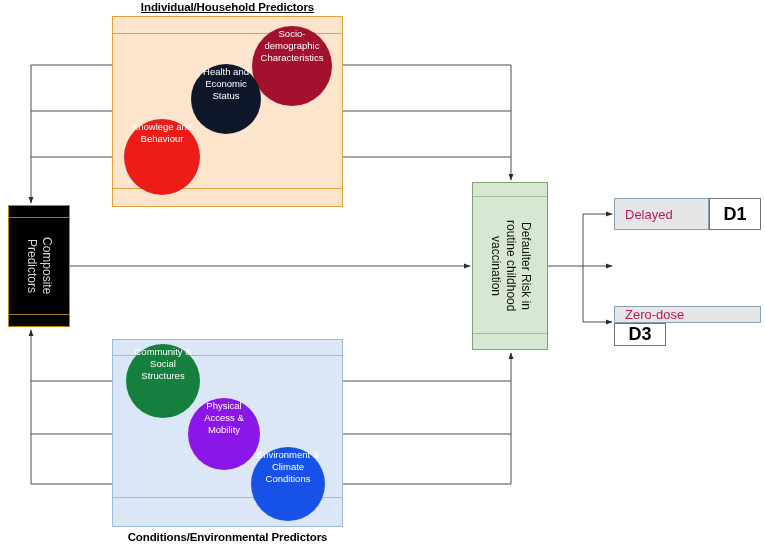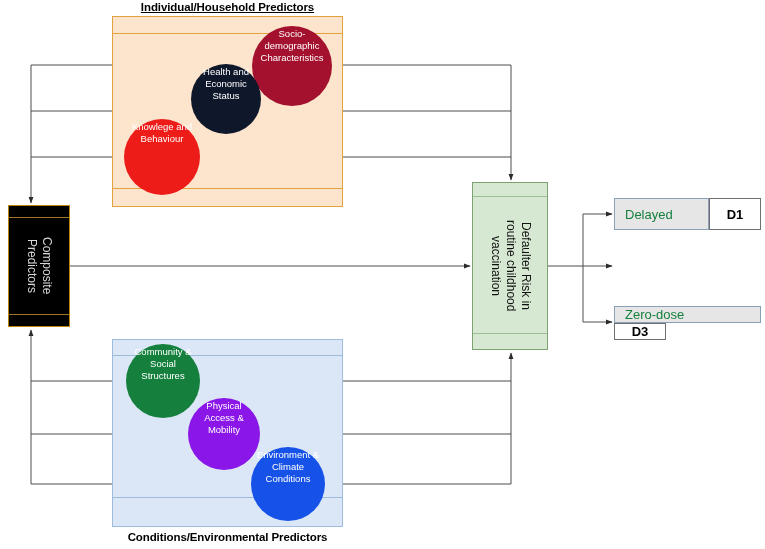--- a/index.html
+++ b/index.html
@@ -136,32 +136,32 @@
     box-sizing: border-box;
   }
   .outcome .label {
     flex: 1;
     background: #e6e6e6;
     border: 1px solid #8aa0b8;
     display: flex;
     align-items: center;
     padding-left: 10px;
     font-size: 13px;
-    color: #15803d;
+    color: #be185d;
     box-sizing: border-box;
   }
   .outcome .code {
     width: 52px;
     background: #ffffff;
     border: 1px solid #707070;
     border-left: 1px solid #707070;
     display: flex;
     align-items: center;
     justify-content: center;
-    font-size: 13px;
+    font-size: 18px;
     font-weight: bold;
     color: #000000;
     box-sizing: border-box;
   }
   .outcome-1 { left: 614px; top: 198px; width: 147px; }
   .outcome-2 { left: 614px; top: 252px; width: 147px; }
   .outcome-3 { left: 614px; top: 306px; width: 147px; flex-direction: column; }
 </style>
 </head>
 <body>

